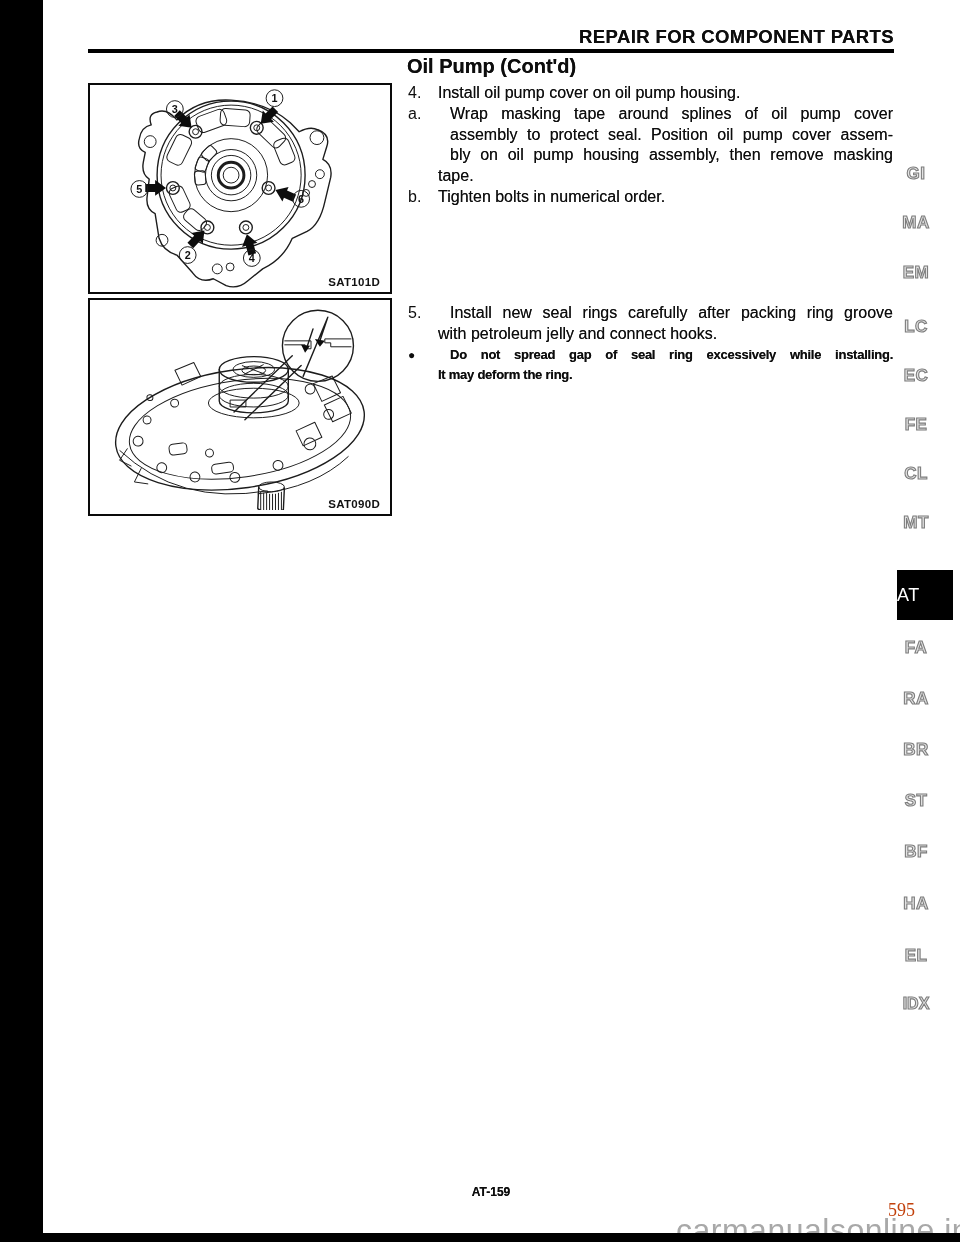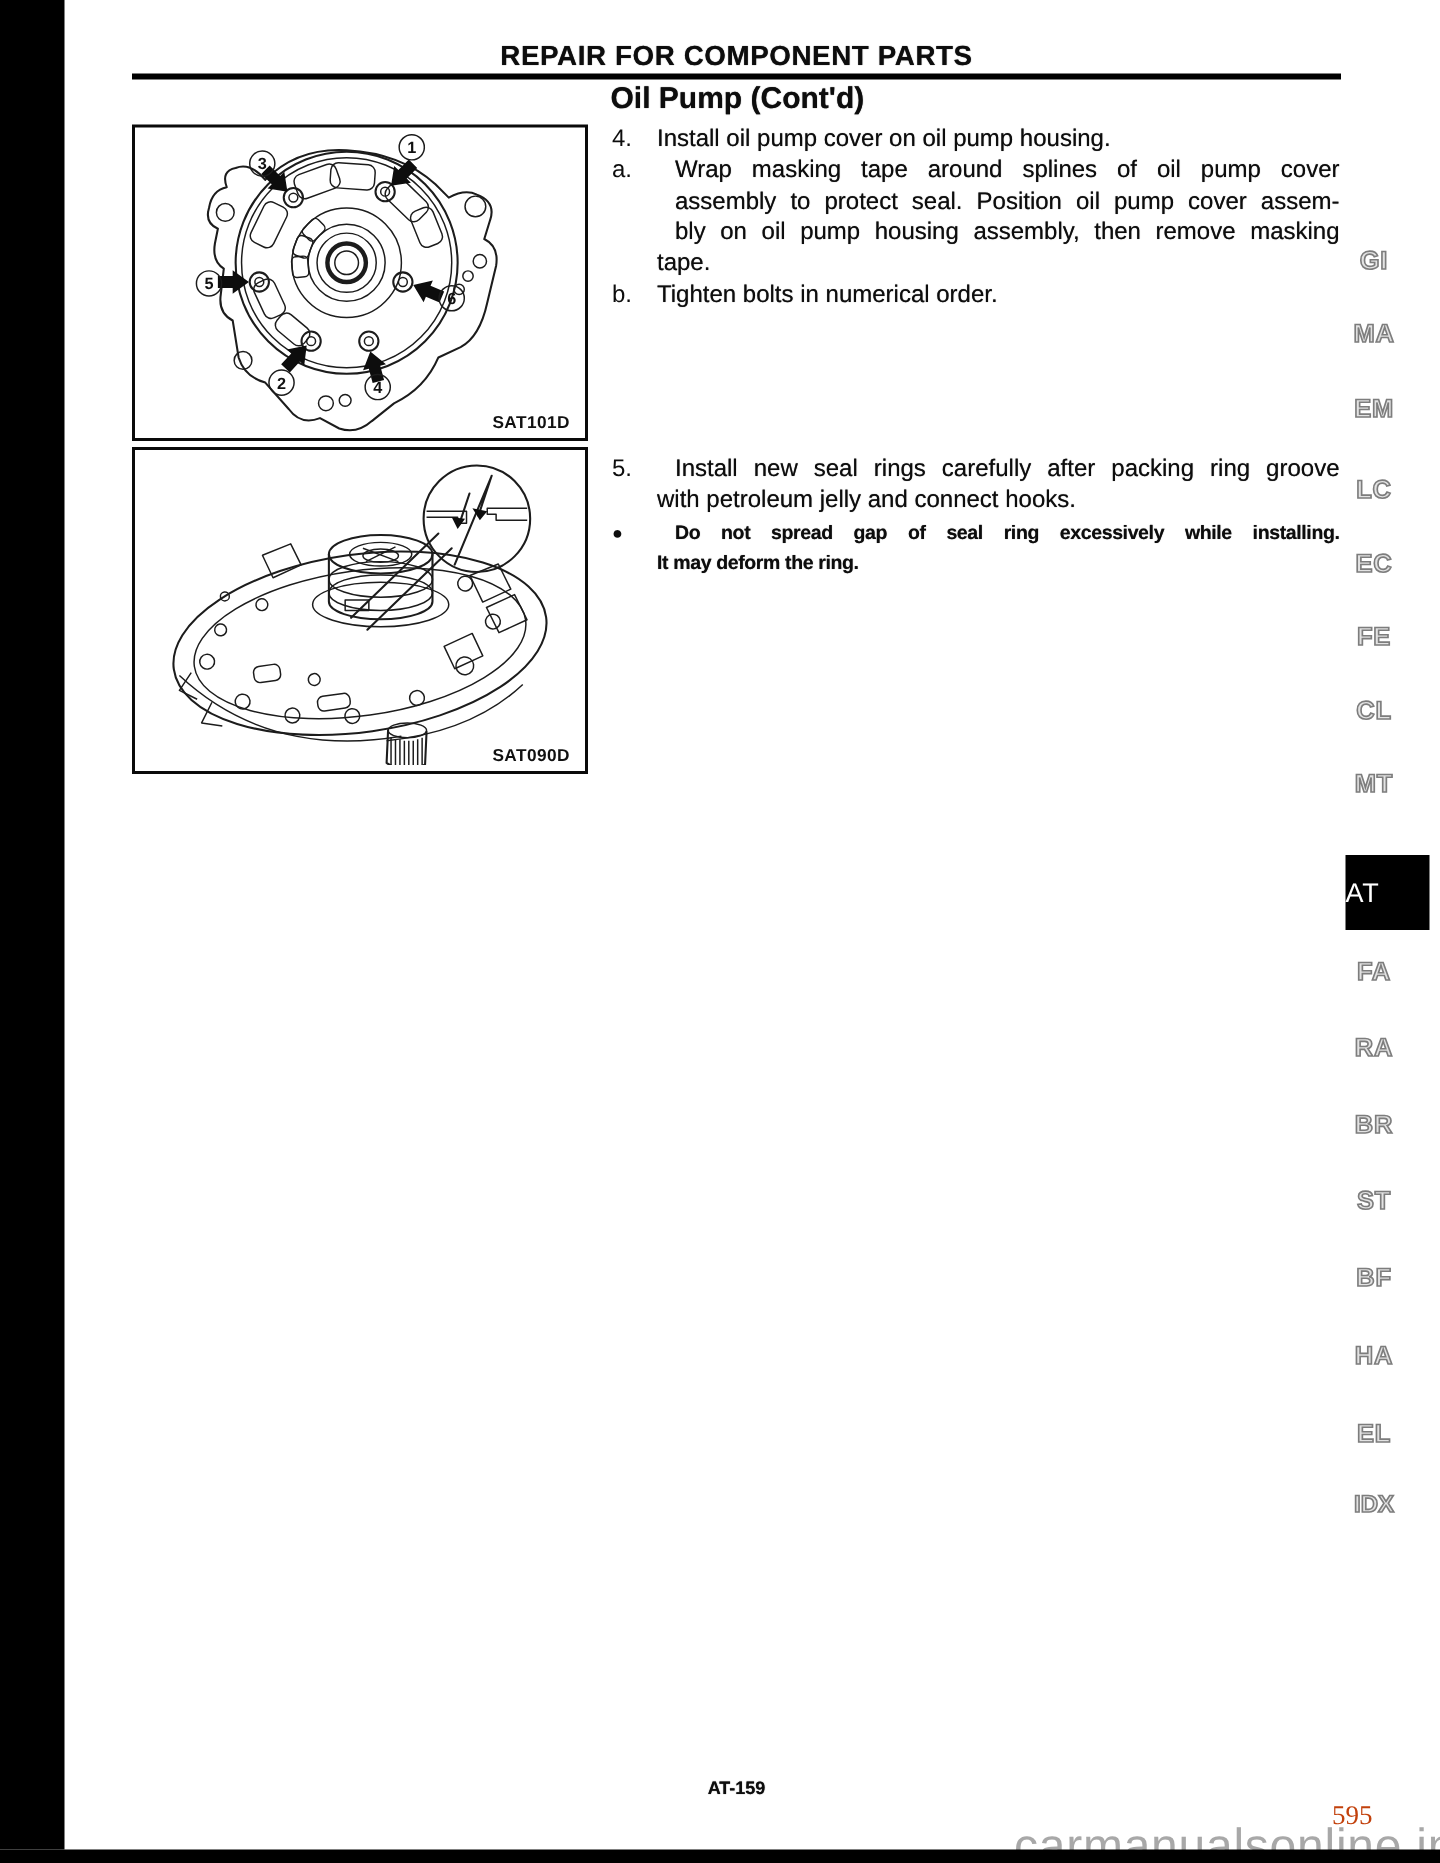--- a/index.html
+++ b/index.html
@@ -4,21 +4,21 @@
 <style>
   html,body{margin:0;padding:0;}
   body{width:960px;height:1242px;position:relative;background:#ffffff;
        font-family:"Liberation Sans", sans-serif;color:#0d0d0d;overflow:hidden;}
   .abs{position:absolute;}
 
   
   #left-bar{left:0;top:0;width:43px;height:1233px;background:#000;}
   #bottom-bar{left:0;top:1233px;width:960px;height:9px;background:#000;z-index:9;}
 
-  #header-title{left:88px;top:26px;width:806px;text-align:center;
+  #header-title{left:88px;top:26px;width:806px;text-align:right;
     font-size:18.5px;font-weight:700;letter-spacing:.4px;
     text-shadow:0 0 .6px rgba(0,0,0,.85);}
   #header-rule{left:88px;top:49px;width:806px;height:4px;background:#000;}
   #section-title{left:407px;top:55px;font-size:20px;font-weight:700;
     text-shadow:0 0 .6px rgba(0,0,0,.85);}
 
   
   .text-col{left:408px;width:487px;}
   #block1{top:83px;}
   #block2{top:303px;}

